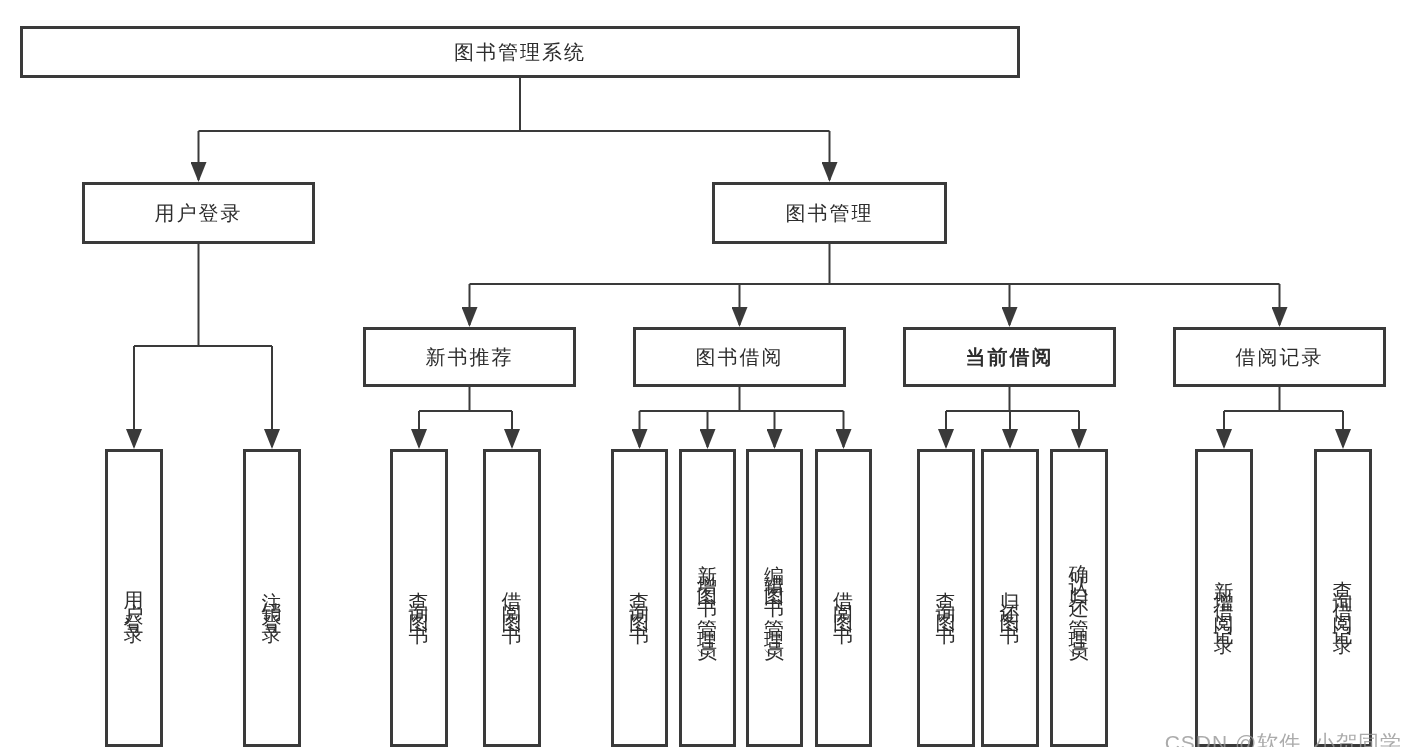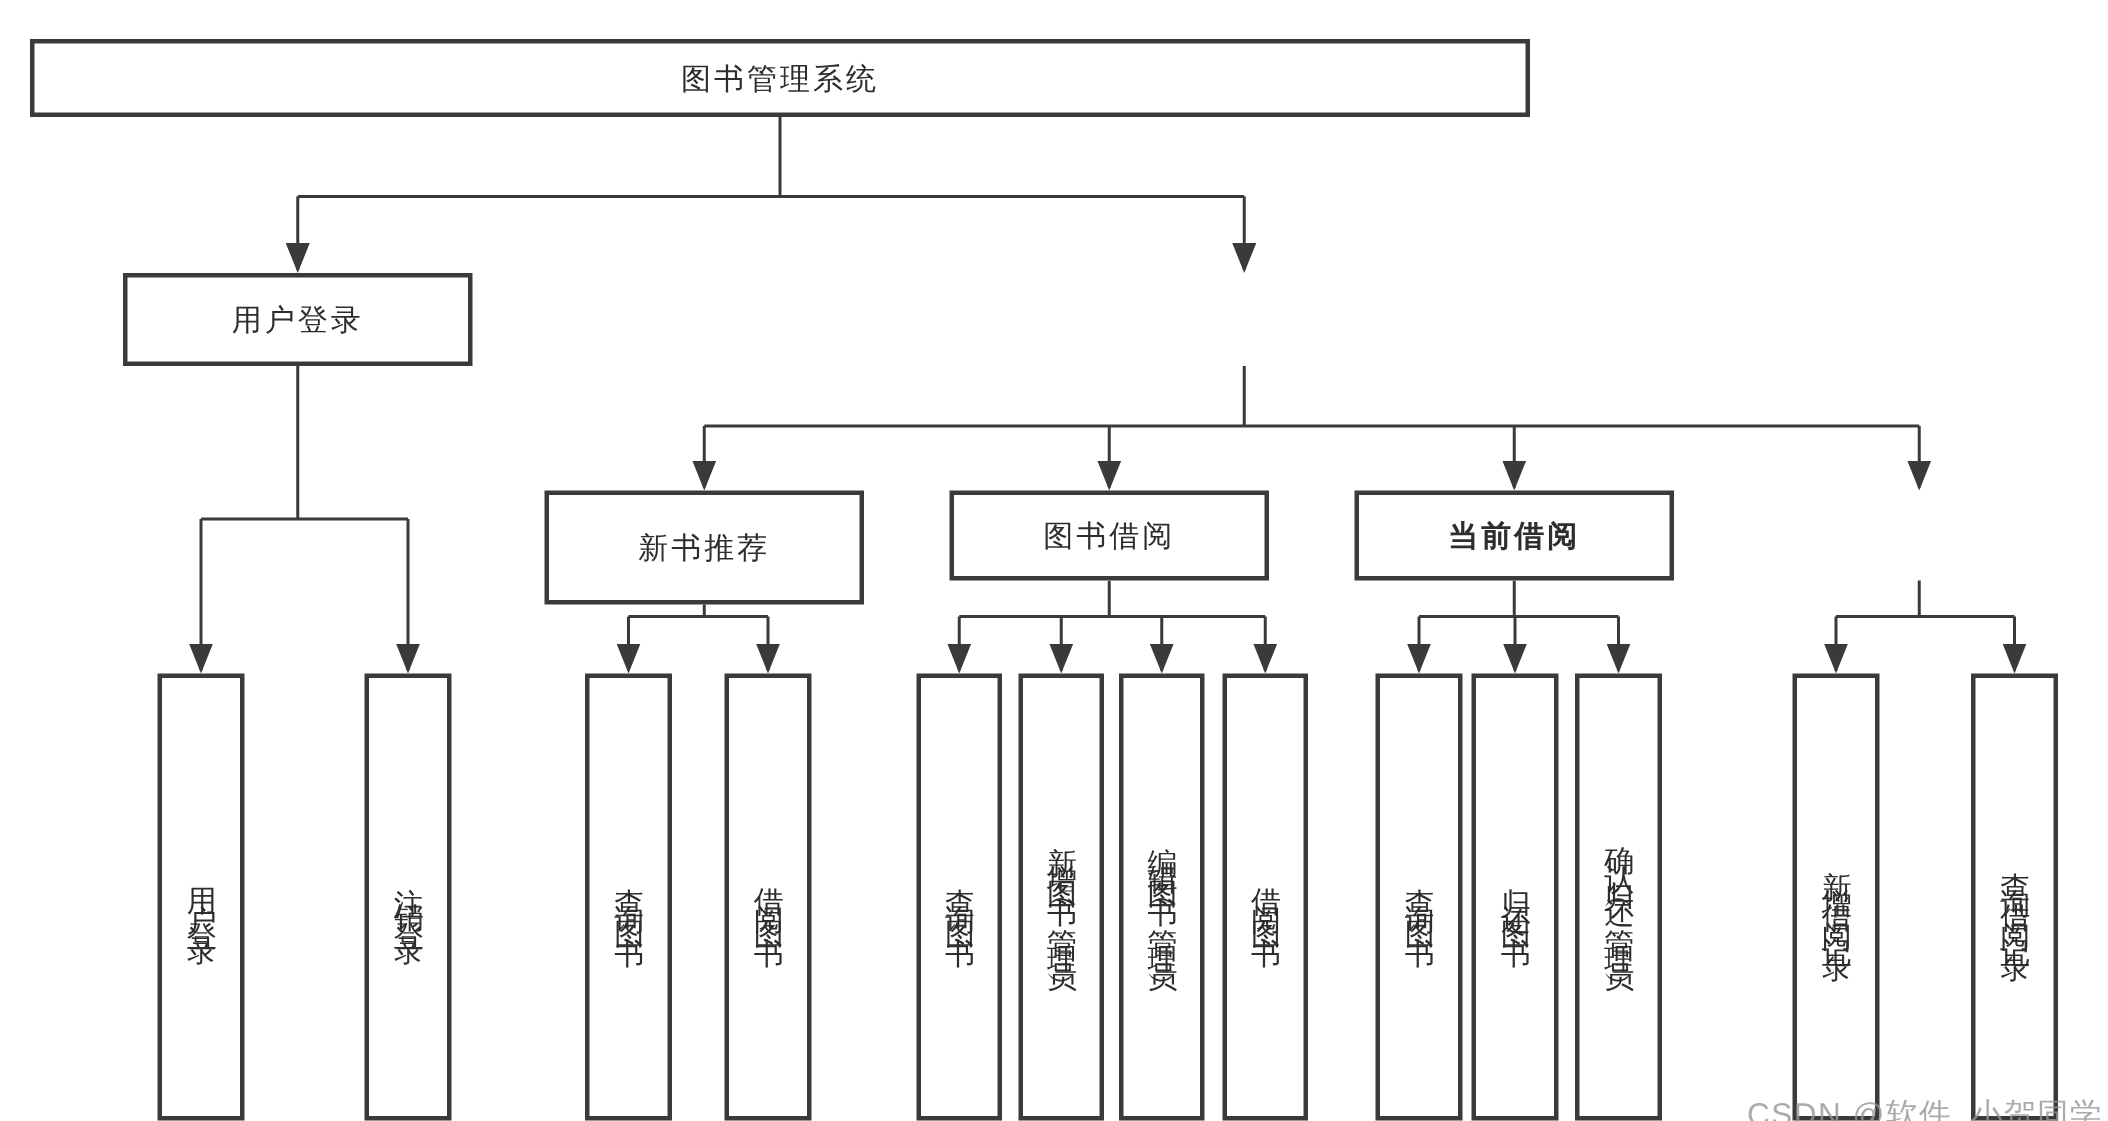--- a/index.html
+++ b/index.html
@@ -106,29 +106,35 @@
     </g>
   </svg>
 
   <div class="node h" style="left:20px; top:14px; width:1000px; height:52px;">
     <span class="label">图书管理系统</span>
   </div>
 
   <div class="node h" style="left:82px; top:170px; width:233px; height:62px;">
     <span class="label">用户登录</span>
   </div>
+  <div class="node h" style="left:712px; top:170px; width:235px; height:62px;">
+    <span class="label">图书管理</span>
+  </div>
 
-  <div class="node h" style="left:363px; top:315px; width:213px; height:76px;">
+  <div class="node h" style="left:363px; top:315px; width:213px; height:60px;">
     <span class="label">新书推荐</span>
   </div>
   <div class="node h" style="left:633px; top:315px; width:213px; height:60px;">
     <span class="label">图书借阅</span>
   </div>
   <div class="node h" style="left:903px; top:315px; width:213px; height:60px;font-weight:bold;">
     <span class="label">当前借阅</span>
+  </div>
+  <div class="node h" style="left:1173px; top:315px; width:213px; height:60px;">
+    <span class="label">借阅记录</span>
   </div>
 
   <div class="node v" style="left:105px; top:437px; width:58px; height:298px;">
     <span class="label">用户登录</span>
   </div>
   <div class="node v" style="left:243px; top:437px; width:58px; height:298px;">
     <span class="label">注销登录</span>
   </div>
 
   <div class="node v" style="left:390px; top:437px; width:58px; height:298px;">

